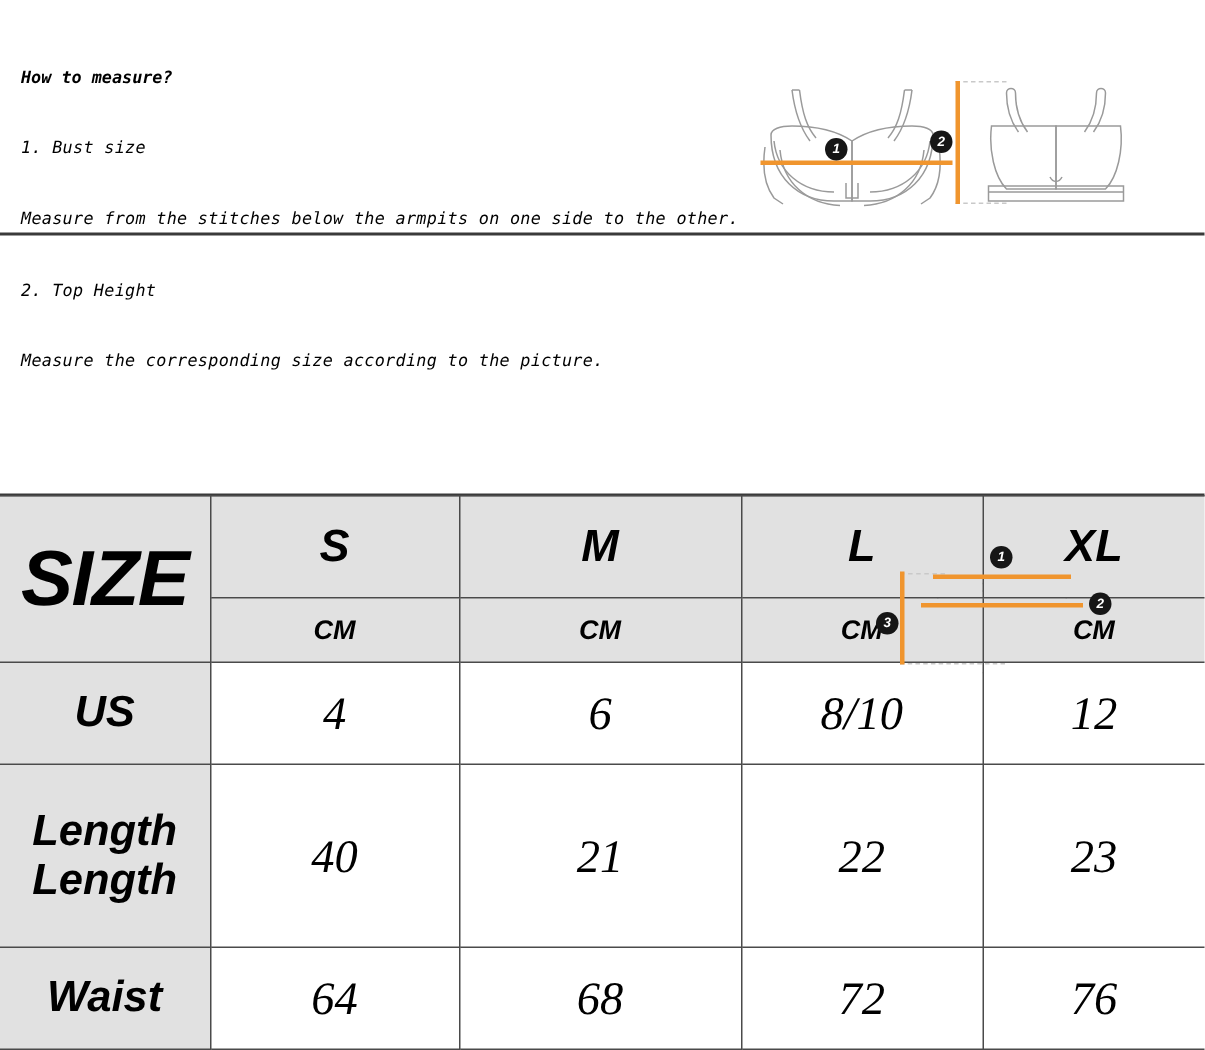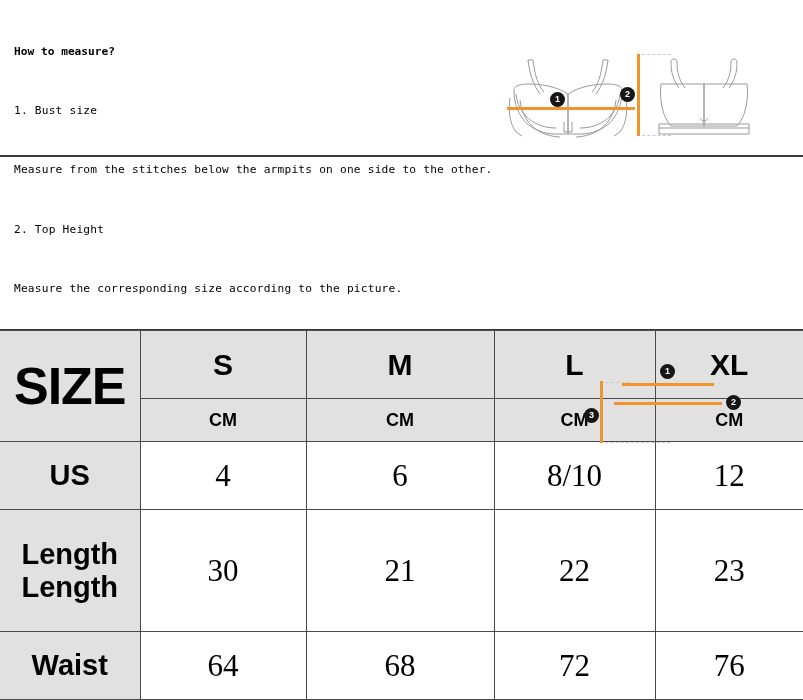--- a/index.html
+++ b/index.html
@@ -11,20 +11,21 @@
     width: 803px;
     height: 700px;
     overflow: hidden;
     font-family: "Liberation Sans", sans-serif;
     color: #000;
   }
   .page {
     position: relative;
     width: 803px;
     height: 700px;
+    font-style: italic;
   }
 
   
   .measure-block {
     position: relative;
     box-sizing: border-box;
   }
   .measure-block.block-top { height: 156px; }
   .measure-block.block-bottom { height: 174px; }
 
@@ -39,21 +40,20 @@
     white-space: pre;
     color: #000;
   }
   .measure-text .mt-head {
     font-weight: bold;
     display: block;
     letter-spacing: 0px;
   }
   .measure-text .mt-line {
     display: block;
-    margin-top: 12px;
   }
 
   .divider {
     position: absolute;
     left: 0;
     width: 803px;
     height: 0;
     border-top: 2px solid #3a3a3a;
   }
   .divider.d1 { top: 155px; }
@@ -300,21 +300,21 @@
         <td class="cell-value">6</td>
         <td class="cell-value">8/10</td>
         <td class="last-col cell-value">12</td>
       </tr>
 
       <tr>
         <td class="first-col cell-rowlabel">
           <div>Length</div>
           <div>Length</div>
         </td>
-        <td class="cell-value">30</td>
+        <td class="cell-value">40</td>
         <td class="cell-value">21</td>
         <td class="cell-value">22</td>
         <td class="last-col cell-value">23</td>
       </tr>
 
       <tr>
         <td class="first-col cell-rowlabel">Waist</td>
         <td class="cell-value">64</td>
         <td class="cell-value">68</td>
         <td class="cell-value">72</td>

